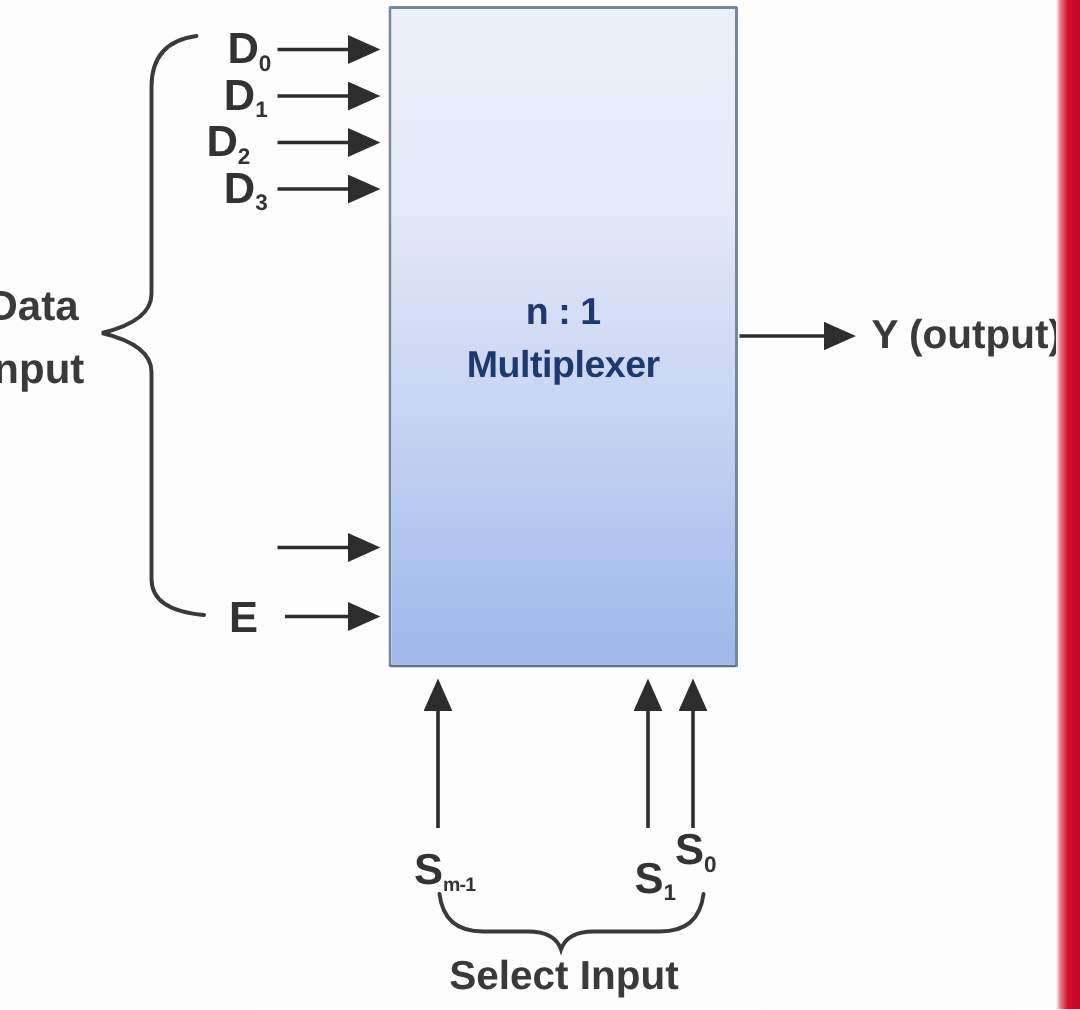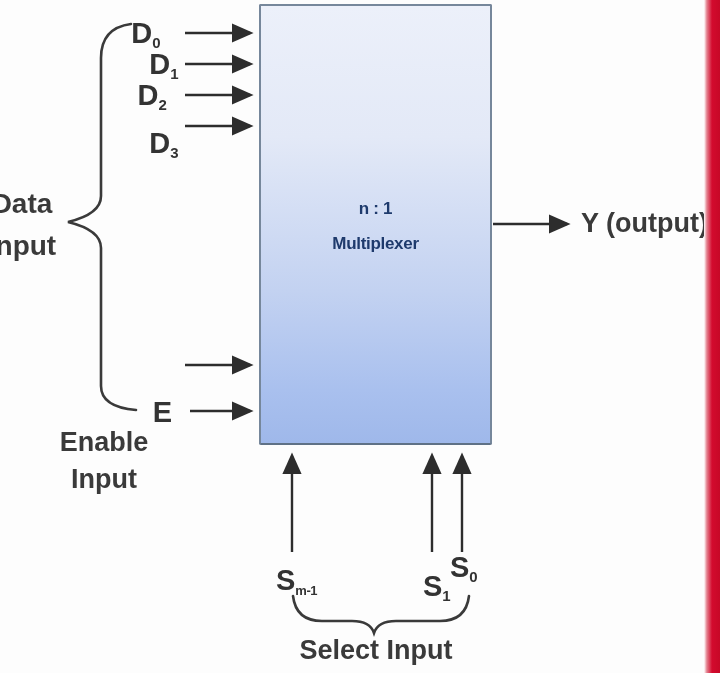--- a/index.html
+++ b/index.html
@@ -22,21 +22,21 @@
     border: 2px solid #76879b;
     border-bottom-color: #5f7186;
     background: linear-gradient(180deg, #ecf0fa 0%, #e3e9f7 30%, #c3d2f1 65%, #a9c0ee 88%, #9fb8ea 100%);
     border-radius: 2px;
   }
   .mux-title {
     position: absolute; left: 0; right: 0; top: 185px;
     text-align: center;
     color: #1e3a6c;
     font-weight: bold;
-    font-size: 17px;
+    font-size: 25px;
     line-height: 35px;
     letter-spacing: -0.3px;
   }
 
   
   .pin-label {
     font-size: 29px;
     font-weight: bold;
     color: #333333;
     line-height: 32px;
@@ -60,24 +60,24 @@
   }
   #data-input-label { left: -16px; top: 183px; width: 76px; text-align: center; line-height: 42px; font-size: 28px; }
   #enable-input-label { left: 36px; top: 424px; width: 136px; text-align: center; line-height: 37px; }
   #output-label { left: 581px; top: 208px; }
   #select-input-label { left: 285px; top: 635px; width: 160px; text-align: center; margin-left: 11px; }
 
   #s-m1-label { left: 276px; top: 564px; }
   #s1-label   { left: 423px; top: 570px; }
   #s0-label   { left: 450px; top: 551px; }
 
-  #d0-label { left: 108px; top: 17px; }
+  #d0-label { left: 140px; top: 17px; text-align: center; }
   #d1-label { left: 126px; top: 48px; }
   #d2-label { left: 126px; top: 79px; text-align: center; }
-  #d3-label { left: 126px; top: 127px; }
+  #d3-label { left: 126px; top: 110px; }
   #dn1-label { left: 126px; top: 350px; }
   #e-label  { left: 120px; top: 396px; }
 
   
   #red-bar {
     right: 0; top: 0; width: 16px; height: 673px;
     background: linear-gradient(90deg, #ffffff 0%, #e37f8d 18%, #d30b2e 50%, #c70827 100%);
   }
 </style>
 </head>
@@ -121,24 +121,20 @@
   <div id="d2-label" class="abs pin-label right"><span>D</span><span class="sub">2</span></div>
   <div id="d3-label" class="abs pin-label right"><span>D</span><span class="sub">3</span></div>
 
   <div id="e-label" class="abs pin-label right"><span>E</span></div>
 
   <div id="data-input-label" class="abs caption">
     <div>Data</div>
     <div>Input</div>
   </div>
 
-  <div id="enable-input-label" class="abs caption">
-    <div>Enable</div>
-    <div>Input</div>
-  </div>
 
   <div id="output-label" class="abs caption">Y (output)</div>
 
   <div id="s-m1-label" class="abs pin-label"><span>S</span><span class="sub tiny">m-1</span></div>
   <div id="s1-label" class="abs pin-label"><span>S</span><span class="sub">1</span></div>
   <div id="s0-label" class="abs pin-label"><span>S</span><span class="sub">0</span></div>
 
   <div id="select-input-label" class="abs caption">Select Input</div>
 
   <div id="red-bar" class="abs"></div>

